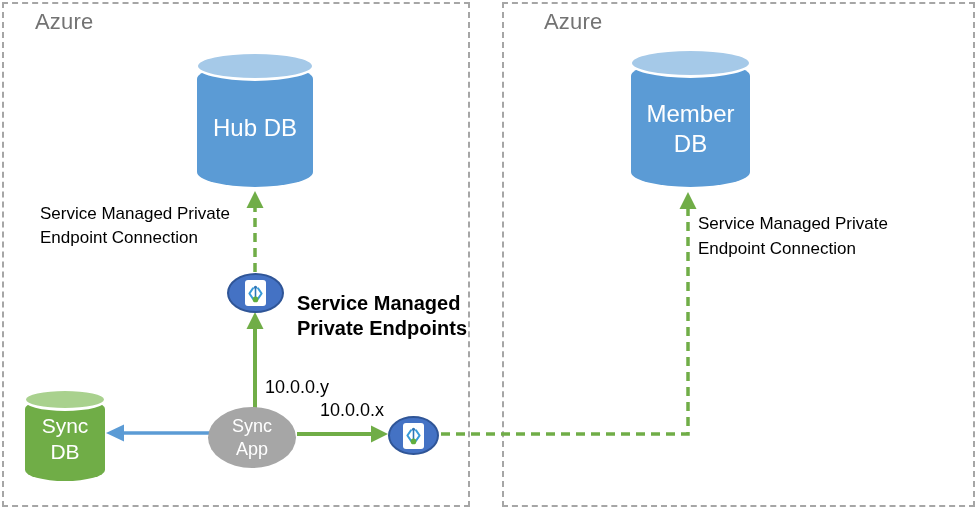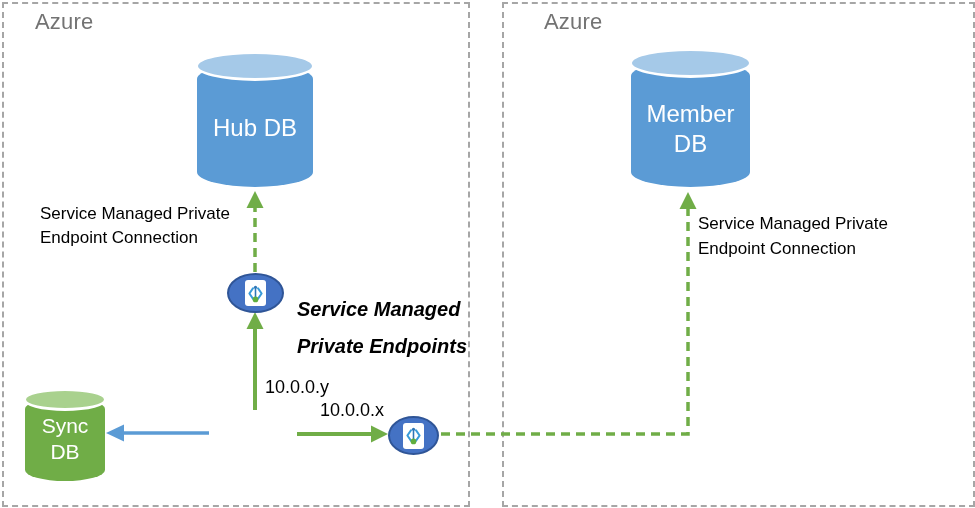--- a/index.html
+++ b/index.html
@@ -108,21 +108,21 @@
     width: 21px; height: 26px;
     background: #ffffff;
     border-radius: 3px;
     display: flex; align-items: center; justify-content: center;
   }
 
   
   .lbl { position: absolute; z-index: 4; color: #000; }
   .lbl-conn-left  { left: 40px;  top: 202px; width: 222px; font-size: 17px; line-height: 24px; }
   .lbl-conn-right { left: 698px; top: 211px; width: 232px; font-size: 17px; line-height: 25px; }
-  .lbl-bold       { left: 297px; top: 291px; width: 196px; font-size: 20px; line-height: 37px; font-weight: 700; font-style: italic; }
+  .lbl-bold       { left: 297px; top: 291px; width: 196px; font-size: 20px; line-height: 25px; font-weight: 700; }
   .lbl-ip-y       { left: 265px; top: 353px; font-size: 18px; margin-top: 24px; }
   .lbl-ip-x       { left: 320px; top: 400px; font-size: 18px; }
 </style>
 </head>
 <body>
 
 <div class="stage">
 
   <svg class="connectors" viewBox="0 0 975 508">
 
@@ -164,20 +164,23 @@
   </div>
 
   <div class="cylinder cyl-green cyl-sync">
     <div class="cyl-body"></div>
     <div class="cyl-top"></div>
     <div class="cyl-label">
       <span class="inner">Sync DB</span>
     </div>
   </div>
 
+  <div class="sync-app">
+    <span class="inner">Sync App</span>
+  </div>
 
   <div class="endpoint endpoint-1">
     <div class="pe-chip">
       <svg width="17" height="21" viewBox="0 0 16 20">
         <polyline points="5.6,5 2.2,10 5.6,15" fill="none" stroke="#3a9bd9" stroke-width="2" stroke-linecap="round" stroke-linejoin="round"></polyline>
         <polyline points="10.4,5 13.8,10 10.4,15" fill="none" stroke="#3a9bd9" stroke-width="2" stroke-linecap="round" stroke-linejoin="round"></polyline>
         <line x1="8" y1="15.5" x2="8" y2="4.5" stroke="#2e75b6" stroke-width="1.5"></line>
         <circle cx="8" cy="4" r="1.5" fill="#2e75b6"></circle>
         <circle cx="8" cy="15.6" r="2.7" fill="#5fae3e"></circle>
       </svg>

